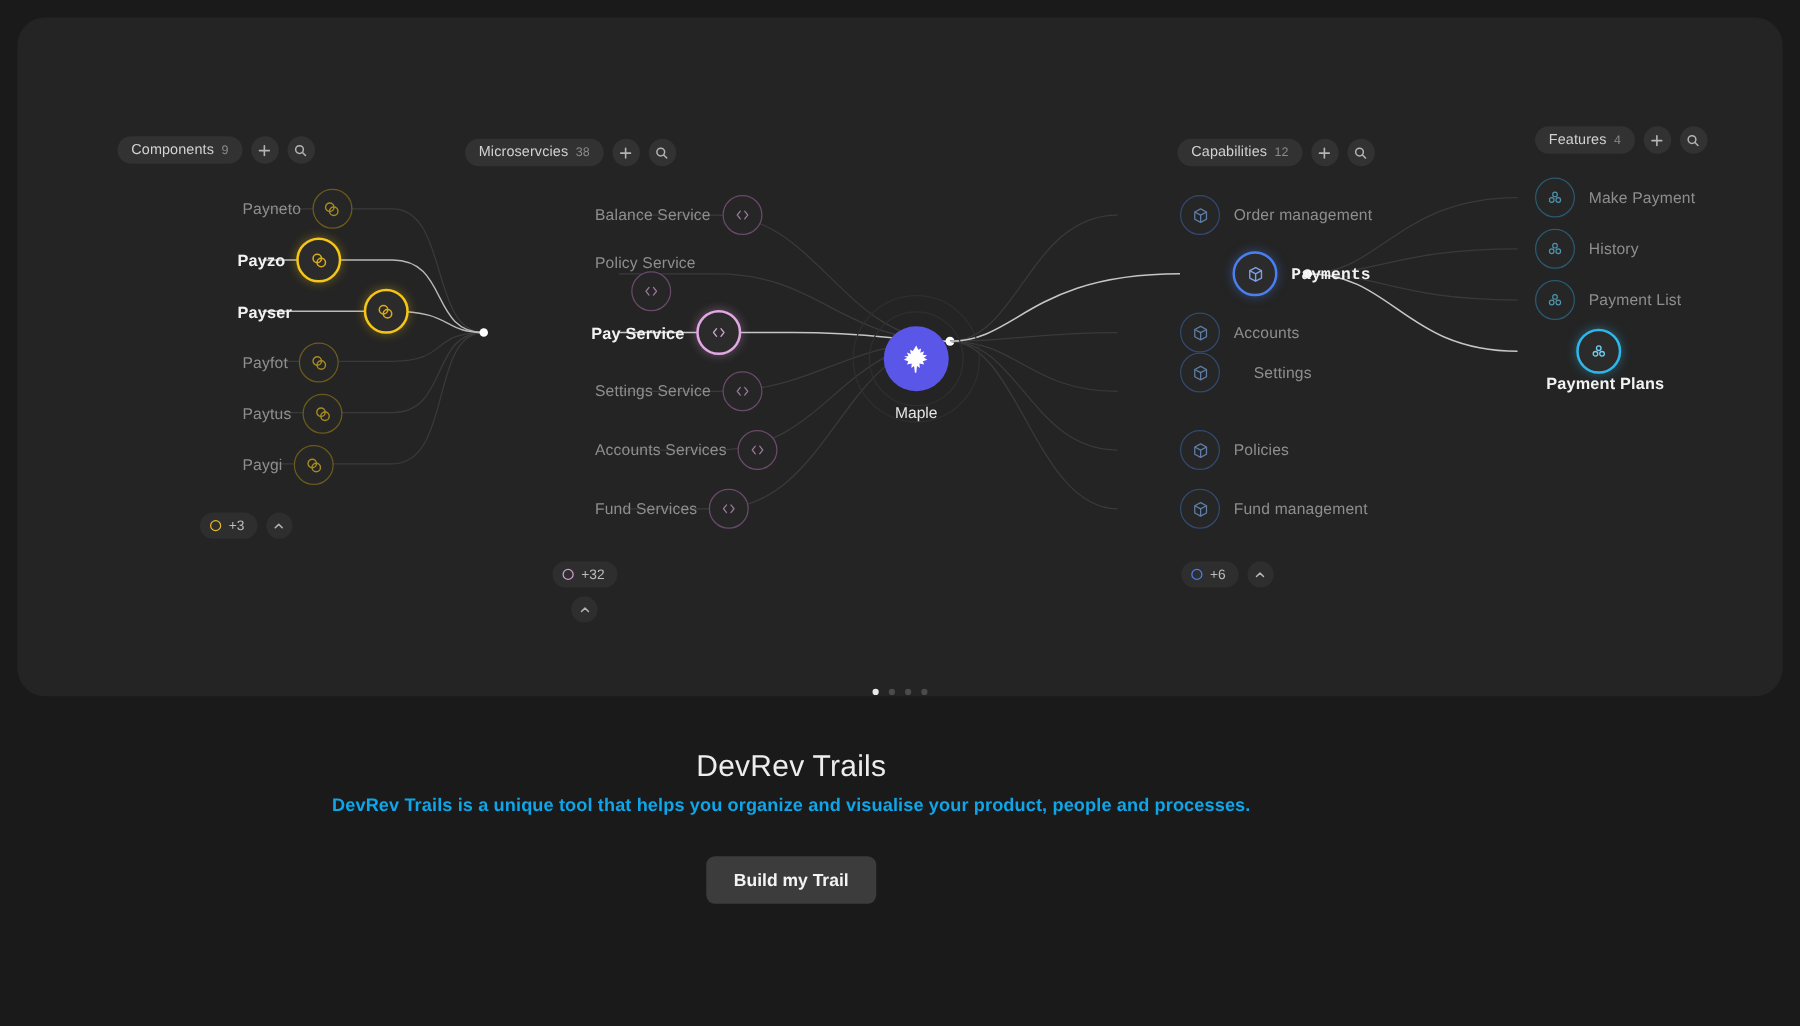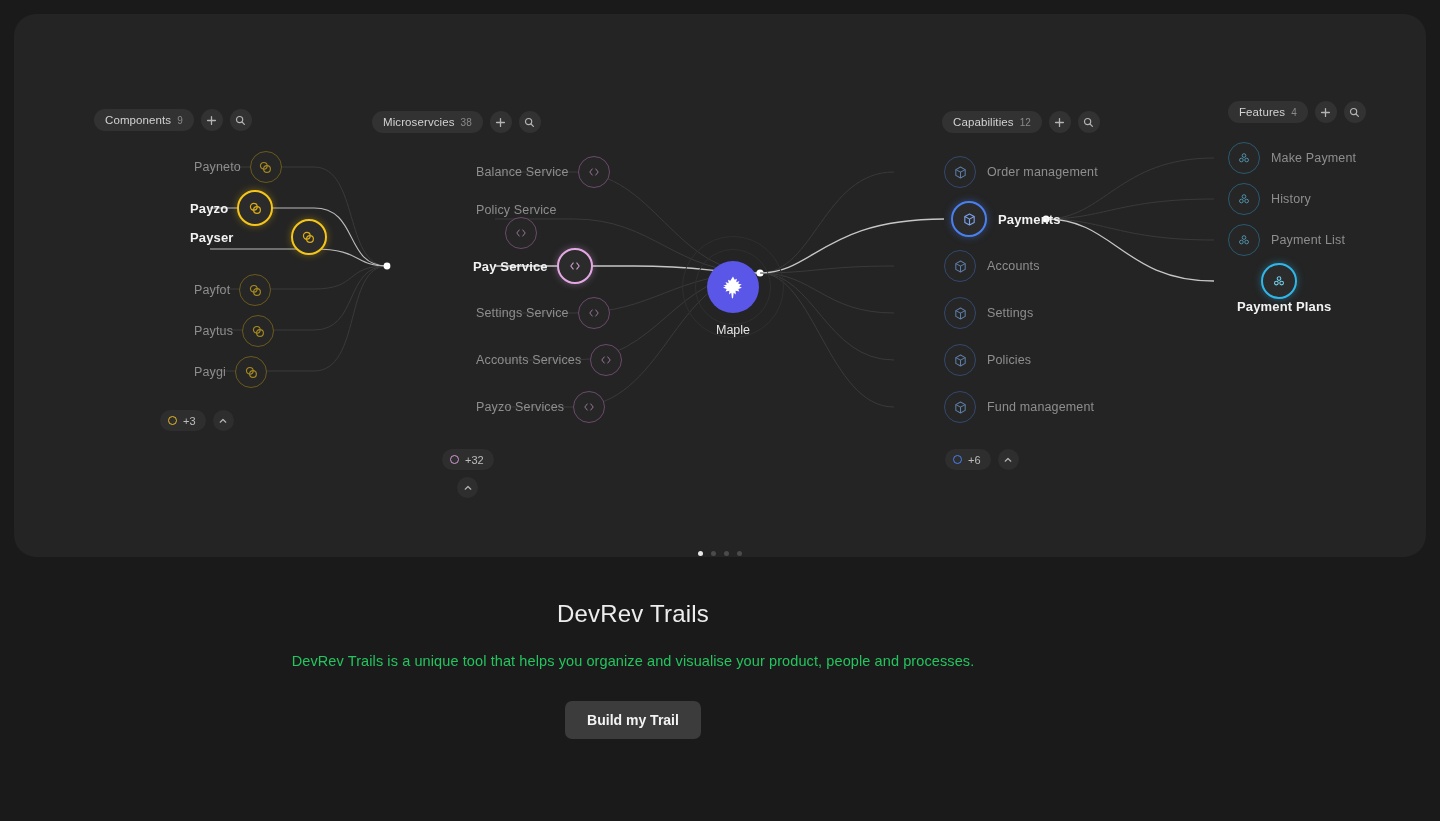--- a/index.html
+++ b/index.html
@@ -98,22 +98,22 @@
     position:absolute; left:50%; top:537px; transform:translateX(-50%);
     display:flex; gap:8px; align-items:center;
   }
   .dots i { width:5px; height:5px; border-radius:50%; background:#4b4b4b; display:block; }
   .dots i.on { background:#e8e8e8; }
 
   
   .hero { position:absolute; left:0; top:600px; width:1266px; text-align:center; }
   .hero h1 { font-size:24px; font-weight:normal; color:#ededed; letter-spacing:.2px; }
   .hero p {
-    margin-top:22px; font-size:14.5px; color:#22c55e;
-    line-height:1.62; letter-spacing:.1px;
+    margin-top:6px; font-size:14.5px; color:#0ea5e9;
+    line-height:1.62; letter-spacing:.1px;font-weight:bold;
   }
   .hero .cta {
     margin-top:28px; display:inline-block;
     background:#3c3c3c; color:#f4f4f4;
     font-size:14px; font-weight:bold;
     padding:11px 22px; border-radius:7px; border:none;
     font-family:"Liberation Sans", sans-serif; cursor:pointer;
   }
 </style>
 </head>
@@ -248,21 +248,21 @@
     </div>
     <div class="node lhs active" style="--dim:#6a5a1c; --acc:#f5c518; --glow:#f5c51877; left:176px; top:176px;">
       <span class="lbl">Payzo</span>
       <span class="ring">
         <svg width="15" height="15" viewBox="0 0 16 16">
             <circle cx="6.2" cy="6.2" r="3.6" fill="none" stroke="#d9ab18" stroke-width="1.3"></circle>
             <circle cx="9.6" cy="9.6" r="3.6" fill="none" stroke="#d9ab18" stroke-width="1.3"></circle>
           </svg>
       </span>
     </div>
-    <div class="node lhs active" style="--dim:#6a5a1c; --acc:#f5c518; --glow:#f5c51877; left:176px; top:205px;gap:48px;">
+    <div class="node lhs active" style="--dim:#6a5a1c; --acc:#f5c518; --glow:#f5c51877; left:176px; top:217px;gap:48px;">
       <span class="lbl">Payser</span>
       <span class="ring">
         <svg width="15" height="15" viewBox="0 0 16 16">
             <circle cx="6.2" cy="6.2" r="3.6" fill="none" stroke="#d9ab18" stroke-width="1.3"></circle>
             <circle cx="9.6" cy="9.6" r="3.6" fill="none" stroke="#d9ab18" stroke-width="1.3"></circle>
           </svg>
       </span>
     </div>
     <div class="node lhs" style="--dim:#6a5a1c; --acc:#e8b923; --glow:#e8b92366; left:180px; top:260px;">
       <span class="lbl">Payfot</span>
@@ -338,21 +338,21 @@
     </div>
     <div class="node lhs" style="--dim:#6b4a6b; --acc:#d49ad4; --glow:#d49ad455; left:462px; top:330px;">
       <span class="lbl">Accounts Services</span>
       <span class="ring">
         <svg width="14" height="14" viewBox="0 0 16 16">
             <path d="M6 4.5L3.2 8 6 11.5M10 4.5L12.8 8 10 11.5" fill="none" stroke="#9c7a9c" stroke-width="1.1" stroke-linecap="round" stroke-linejoin="round"></path>
           </svg>
       </span>
     </div>
     <div class="node lhs" style="--dim:#6b4a6b; --acc:#d49ad4; --glow:#d49ad455; left:462px; top:377px;">
-      <span class="lbl">Payzo Services</span>
+      <span class="lbl">Fund Services</span>
       <span class="ring">
         <svg width="14" height="14" viewBox="0 0 16 16">
             <path d="M6 4.5L3.2 8 6 11.5M10 4.5L12.8 8 10 11.5" fill="none" stroke="#9c7a9c" stroke-width="1.1" stroke-linecap="round" stroke-linejoin="round"></path>
           </svg>
       </span>
     </div>
 
     <div class="more-row" style="--acc:#d49ad4; left:428px; top:435px;flex-direction:column;">
       <div class="more-chip">
         <span class="dot-ring"></span>
@@ -367,39 +367,39 @@
 
     <div class="node rhs" style="--dim:#33496e; --acc:#4a7ff0; --glow:#4a7ff055; left:930px; top:142px;">
       <span class="ring">
         <svg width="15" height="15" viewBox="0 0 16 16">
             <path d="M8 2.2l5 2.7v6.2L8 13.8 3 11.1V4.9z" fill="none" stroke="#5e7ea8" stroke-width="1.1" stroke-linejoin="round"></path>
             <path d="M3 4.9L8 7.6l5-2.7M8 7.6v6.2" fill="none" stroke="#5e7ea8" stroke-width="1.1" stroke-linejoin="round"></path>
           </svg>
       </span>
       <span class="lbl">Order management</span>
     </div>
-    <div class="node rhs active" style="--dim:#33496e; --acc:#4a7ff0; --glow:#4a7ff088; left:937px; top:187px;">
+    <div class="node rhs active" style="--dim:#33496e; --acc:#4a7ff0; --glow:#4a7ff088; left:972px; top:187px;font-family:Liberation Mono, monospace;">
       <span class="ring">
         <svg width="15" height="15" viewBox="0 0 16 16">
             <path d="M8 2.2l5 2.7v6.2L8 13.8 3 11.1V4.9z" fill="none" stroke="#7ba0e8" stroke-width="1.2" stroke-linejoin="round"></path>
             <path d="M3 4.9L8 7.6l5-2.7M8 7.6v6.2" fill="none" stroke="#7ba0e8" stroke-width="1.2" stroke-linejoin="round"></path>
           </svg>
       </span>
       <span class="lbl">Payments</span>
     </div>
     <div class="node rhs" style="--dim:#33496e; --acc:#4a7ff0; --glow:#4a7ff055; left:930px; top:236px;">
       <span class="ring">
         <svg width="15" height="15" viewBox="0 0 16 16">
             <path d="M8 2.2l5 2.7v6.2L8 13.8 3 11.1V4.9z" fill="none" stroke="#5e7ea8" stroke-width="1.1" stroke-linejoin="round"></path>
             <path d="M3 4.9L8 7.6l5-2.7M8 7.6v6.2" fill="none" stroke="#5e7ea8" stroke-width="1.1" stroke-linejoin="round"></path>
           </svg>
       </span>
       <span class="lbl">Accounts</span>
     </div>
-    <div class="node rhs" style="--dim:#33496e; --acc:#4a7ff0; --glow:#4a7ff055; left:930px; top:283px;">
+    <div class="node rhs" style="--dim:#33496e; --acc:#4a7ff0; --glow:#4a7ff055; left:930px; top:268px;gap:16px;">
       <span class="ring">
         <svg width="15" height="15" viewBox="0 0 16 16">
             <path d="M8 2.2l5 2.7v6.2L8 13.8 3 11.1V4.9z" fill="none" stroke="#5e7ea8" stroke-width="1.1" stroke-linejoin="round"></path>
             <path d="M3 4.9L8 7.6l5-2.7M8 7.6v6.2" fill="none" stroke="#5e7ea8" stroke-width="1.1" stroke-linejoin="round"></path>
           </svg>
       </span>
       <span class="lbl">Settings</span>
     </div>
     <div class="node rhs" style="--dim:#33496e; --acc:#4a7ff0; --glow:#4a7ff055; left:930px; top:330px;">
       <span class="ring">

